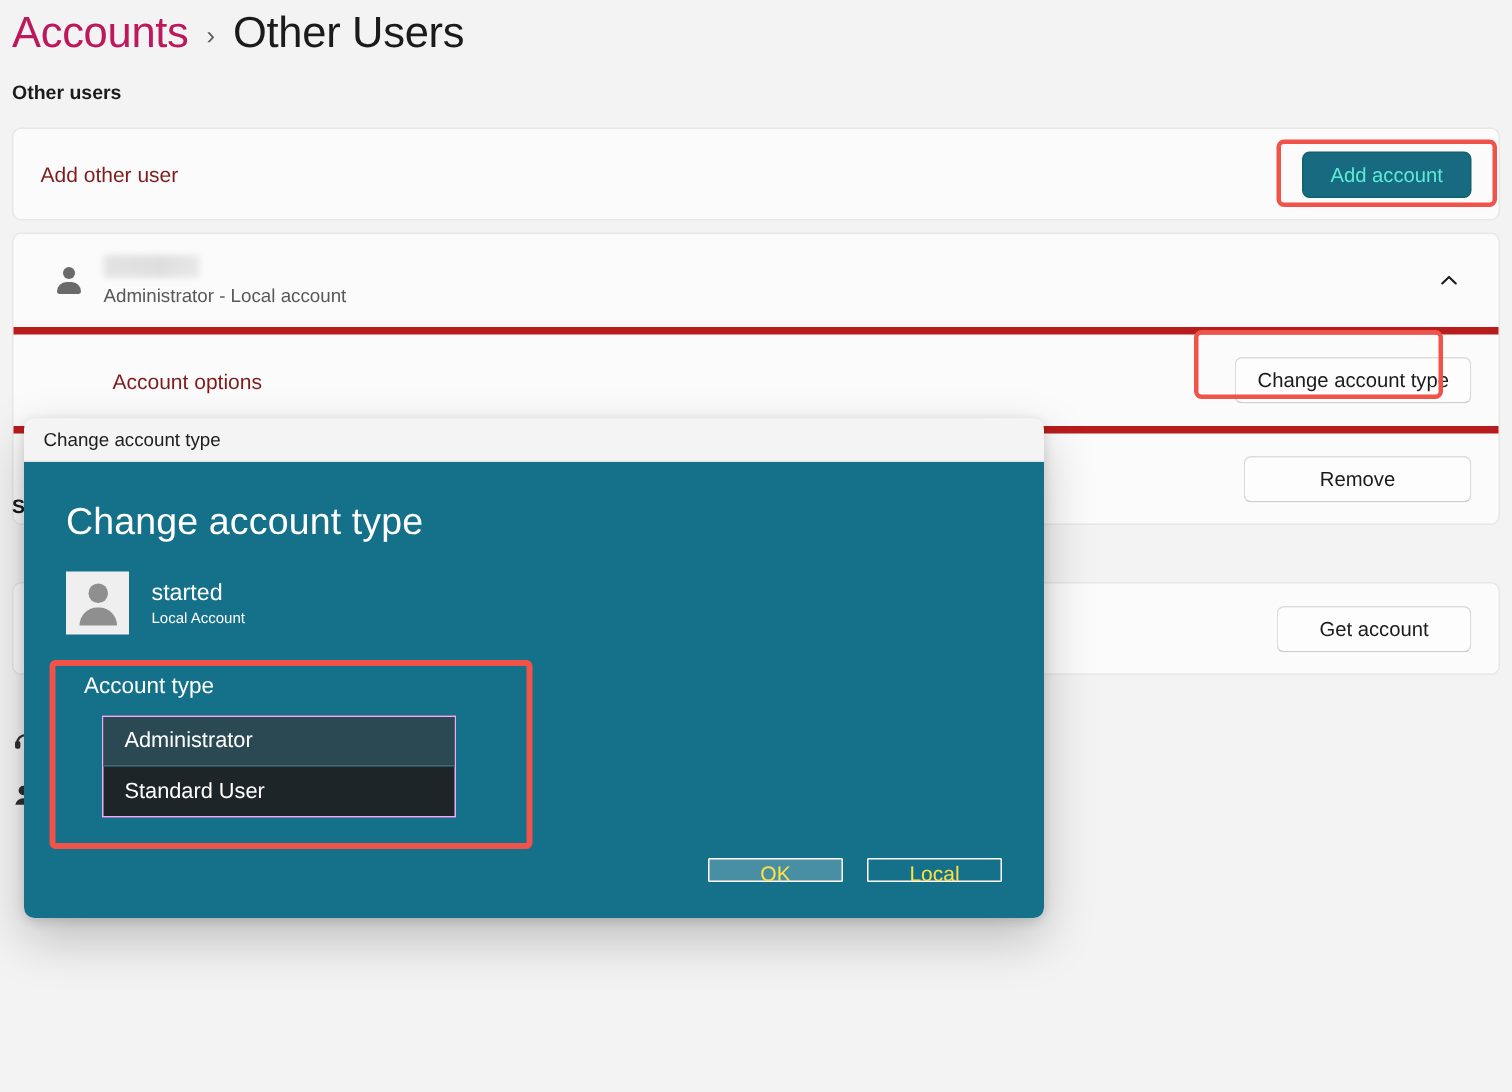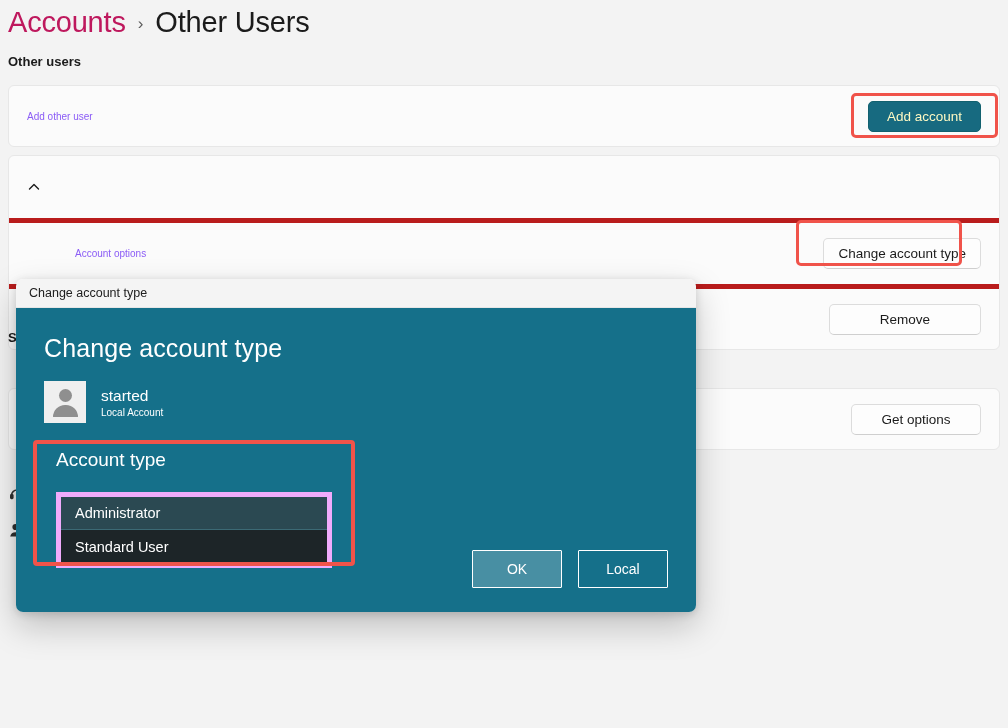--- a/index.html
+++ b/index.html
@@ -68,22 +68,22 @@
     display: flex;
     align-items: center;
     justify-content: space-between;
     padding: 0 18px;
     box-sizing: border-box;
   }
   .row-divider {
     border-top: 5px solid #b91c1c;
   }
   .row-label {
-    font-size: 10px;
-    color: #8b5cf6;
+    font-size: 14px;
+    color: #7f1d1d;
   }
 
   
   #card-add-user {
     top: 85px;
     height: 62px;
   }
   #card-add-user .card-row { height: 60px; }
 
   
@@ -158,21 +158,21 @@
     border-radius: 5px;
     height: 31px;
     padding: 0 14px;
     cursor: default;
     box-sizing: border-box;
     white-space: nowrap;
   }
   .btn-accent {
     background: #176a80;
     border: 1px solid #12616f;
-    color: #fef9c3;
+    color: #5eead4;
     font-size: 13.5px;
     height: 31px;
     border-radius: 5px;
     padding: 0 18px;
   }
 
   
   .annot {
     position: absolute;
     border: 3px solid #f0534a;
@@ -278,28 +278,28 @@
     display: flex;
     flex-direction: column;
     gap: 2px;
     color: #ffffff;
   }
   .user-name { font-size: 15.5px; }
   .user-type { font-size: 10px; }
 
   .field-label {
     color: #ffffff;
-    font-size: 19px;
-    margin: 0 0 21px 12px;
+    font-size: 15px;
+    margin: 0 0 11px 12px;
   }
   .combo {
-    margin-left: 12px;
-    width: 276px;
+    margin-left: 24px;
+    width: 236px;
     background: #1d2528;
-    border: 5px solid #f0abfc;
+    border: 1px solid #f0abfc;
     box-sizing: border-box;
   }
   .combo-item {
     height: 33px;
     display: flex;
     align-items: center;
     padding-left: 14px;
     font-size: 14.5px;
     color: #ffffff;
     box-sizing: border-box;
@@ -312,26 +312,26 @@
   .dialog-actions {
     position: absolute;
     right: 28px;
     bottom: 24px;
     display: flex;
     gap: 16px;
   }
   .dlg-btn {
     font-family: inherit;
     font-size: 14px;
-    color: #ffffff;
+    color: #fde047;
     background: transparent;
     border: 1px solid #ffffff;
     border-radius: 1px;
     width: 90px;
-    height: 38px;
+    height: 16px;
     cursor: default;
   }
   .dlg-btn.primary {
     background: rgba(255,255,255,0.22);
   }
 </style>
 </head>
 <body>
 
 <div class="breadcrumb">
@@ -344,20 +344,30 @@
 
 <div class="card" id="card-add-user">
   <div class="card-row">
     <span class="row-label">Add other user</span>
     <button class="btn-accent">Add account</button>
   </div>
 </div>
 
 <div class="card" id="card-account">
   <div class="account-row">
+    <div class="account-user">
+      <span class="person-glyph">
+        <span class="head"></span>
+          <span class="body"></span>
+      </span>
+      <span class="account-text">
+        <span class="redacted-name"></span>
+        <span class="account-sub">Administrator - Local account</span>
+      </span>
+    </div>
     <span class="chevron-up">
       <svg width="14" height="14" viewBox="0 0 14 14" aria-hidden="true">
         <path d="M2.5 9 L7 4.6 L11.5 9" fill="none" stroke="#1b1b1b" stroke-width="1.4" stroke-linecap="round" stroke-linejoin="round"></path>
       </svg>
     </span>
   </div>
 
   <div class="card-row row-divider" style="height:66px;">
     <span class="row-label" style="padding-left:48px;">Account options</span>
     <button class="btn">Change account type</button>
@@ -367,21 +377,21 @@
     <span class="row-label"></span>
     <button class="btn" style="width:152px;">Remove</button>
   </div>
 </div>
 
 <div class="hidden-heading">Set up a kiosk</div>
 
 <div class="card" id="card-kiosk">
   <div class="card-row">
     <span class="row-label"></span>
-    <button class="btn" style="width:130px;">Get options</button>
+    <button class="btn" style="width:130px;">Get account</button>
   </div>
 </div>
 
 <span class="side-icon" id="side-icon-support">
   <svg width="18" height="18" viewBox="0 0 18 18" aria-hidden="true">
     <path d="M3.5 11.5 a5.5 5.5 0 1 1 11 0" fill="none" stroke="#303030" stroke-width="1.5"></path>
     <rect x="2" y="10" width="3.6" height="5.2" rx="1.4" fill="#303030"></rect>
   </svg>
 </span>
 <span class="side-icon" id="side-icon-accounts">

